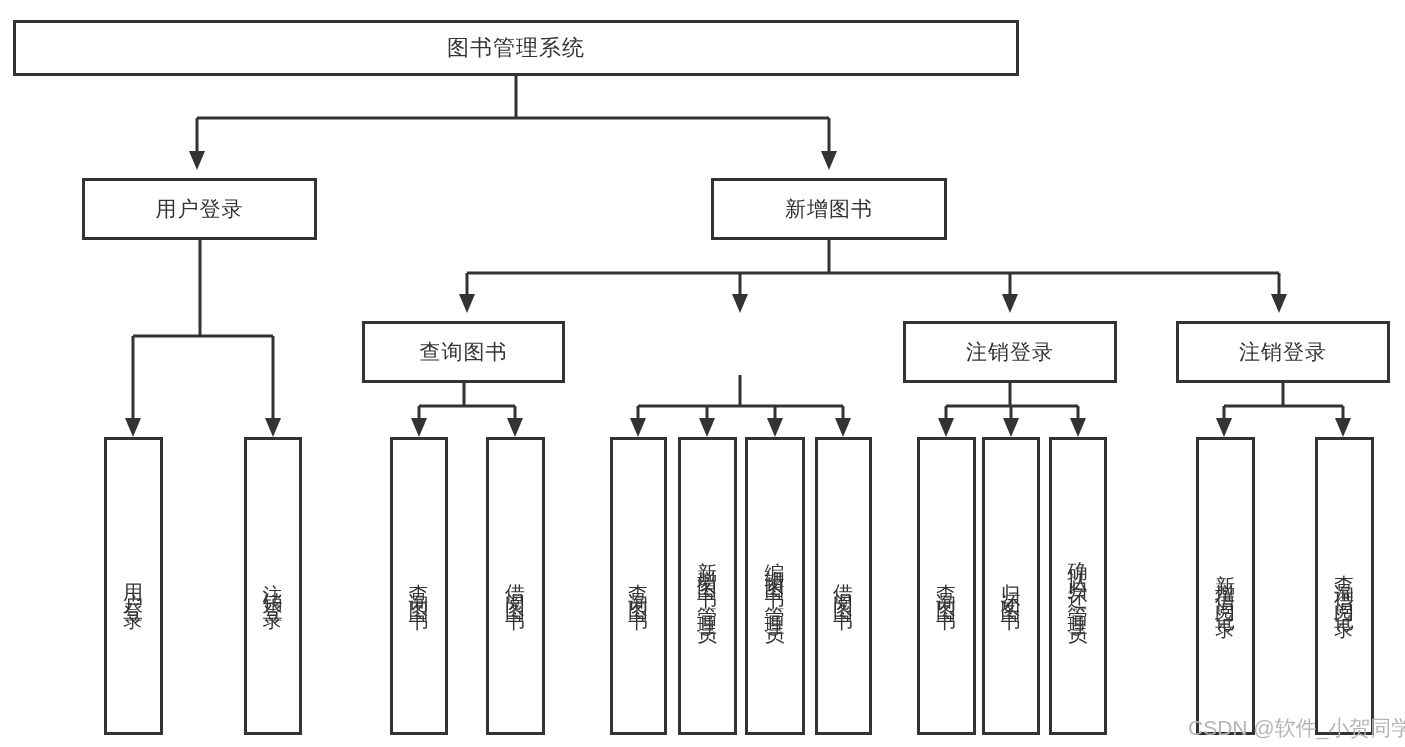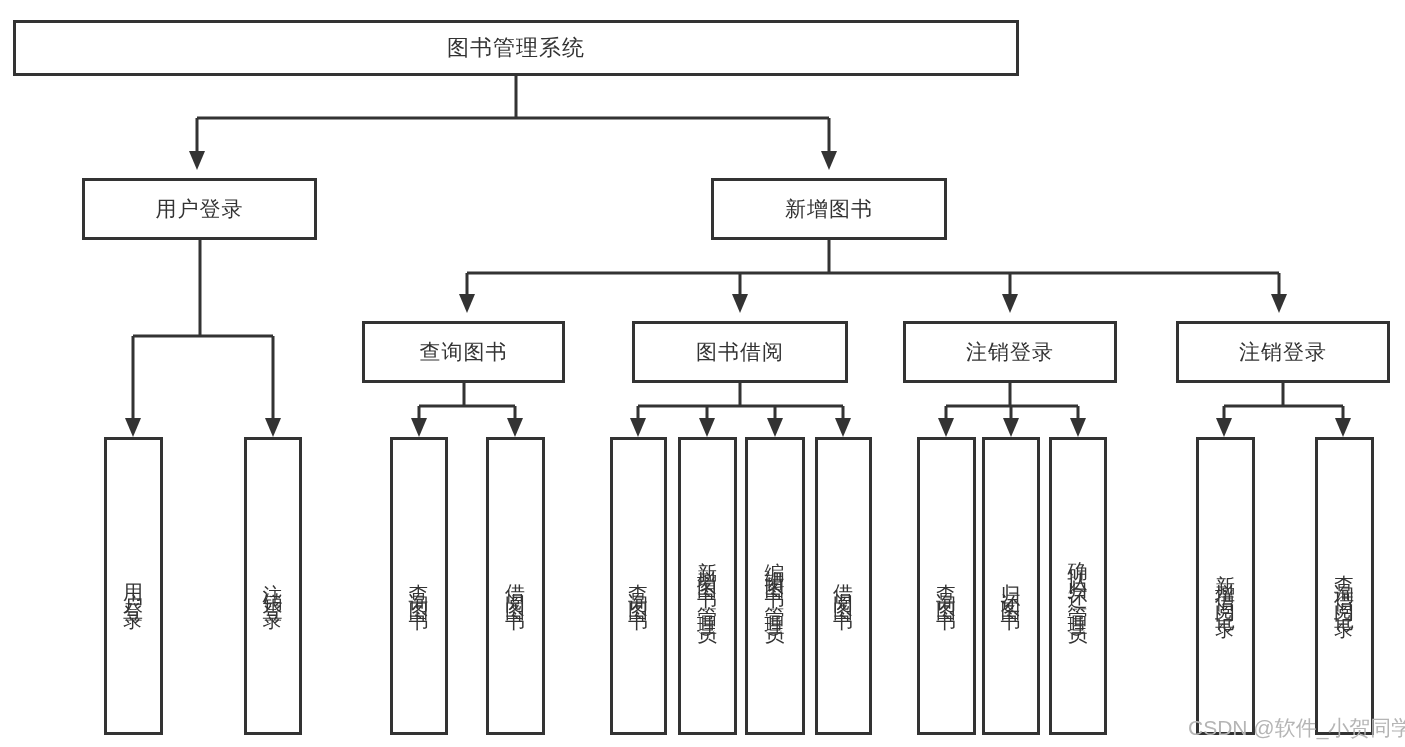--- a/index.html
+++ b/index.html
@@ -109,23 +109,20 @@
   <div class="node hnode" style="left:82px; top:170px; width:235px;">
     <span>用户登录</span>
   </div>
   <div class="node hnode" style="left:711px; top:170px; width:236px;">
     <span>新增图书</span>
   </div>
 
   <div class="node hnode" style="left:362px; top:313px; width:203px;">
     <span>查询图书</span>
   </div>
-  <div class="node hnode" style="left:632px; top:313px; width:216px;">
-    <span>图书借阅</span>
-  </div>
   <div class="node hnode" style="left:903px; top:313px; width:214px;">
     <span>注销登录</span>
   </div>
   <div class="node hnode" style="left:1176px; top:313px; width:214px;">
     <span>注销登录</span>
   </div>
 
   <div class="node vnode" style="left:104px; width:59px;">
     <span class="vtext">用户登录</span>
   </div>

